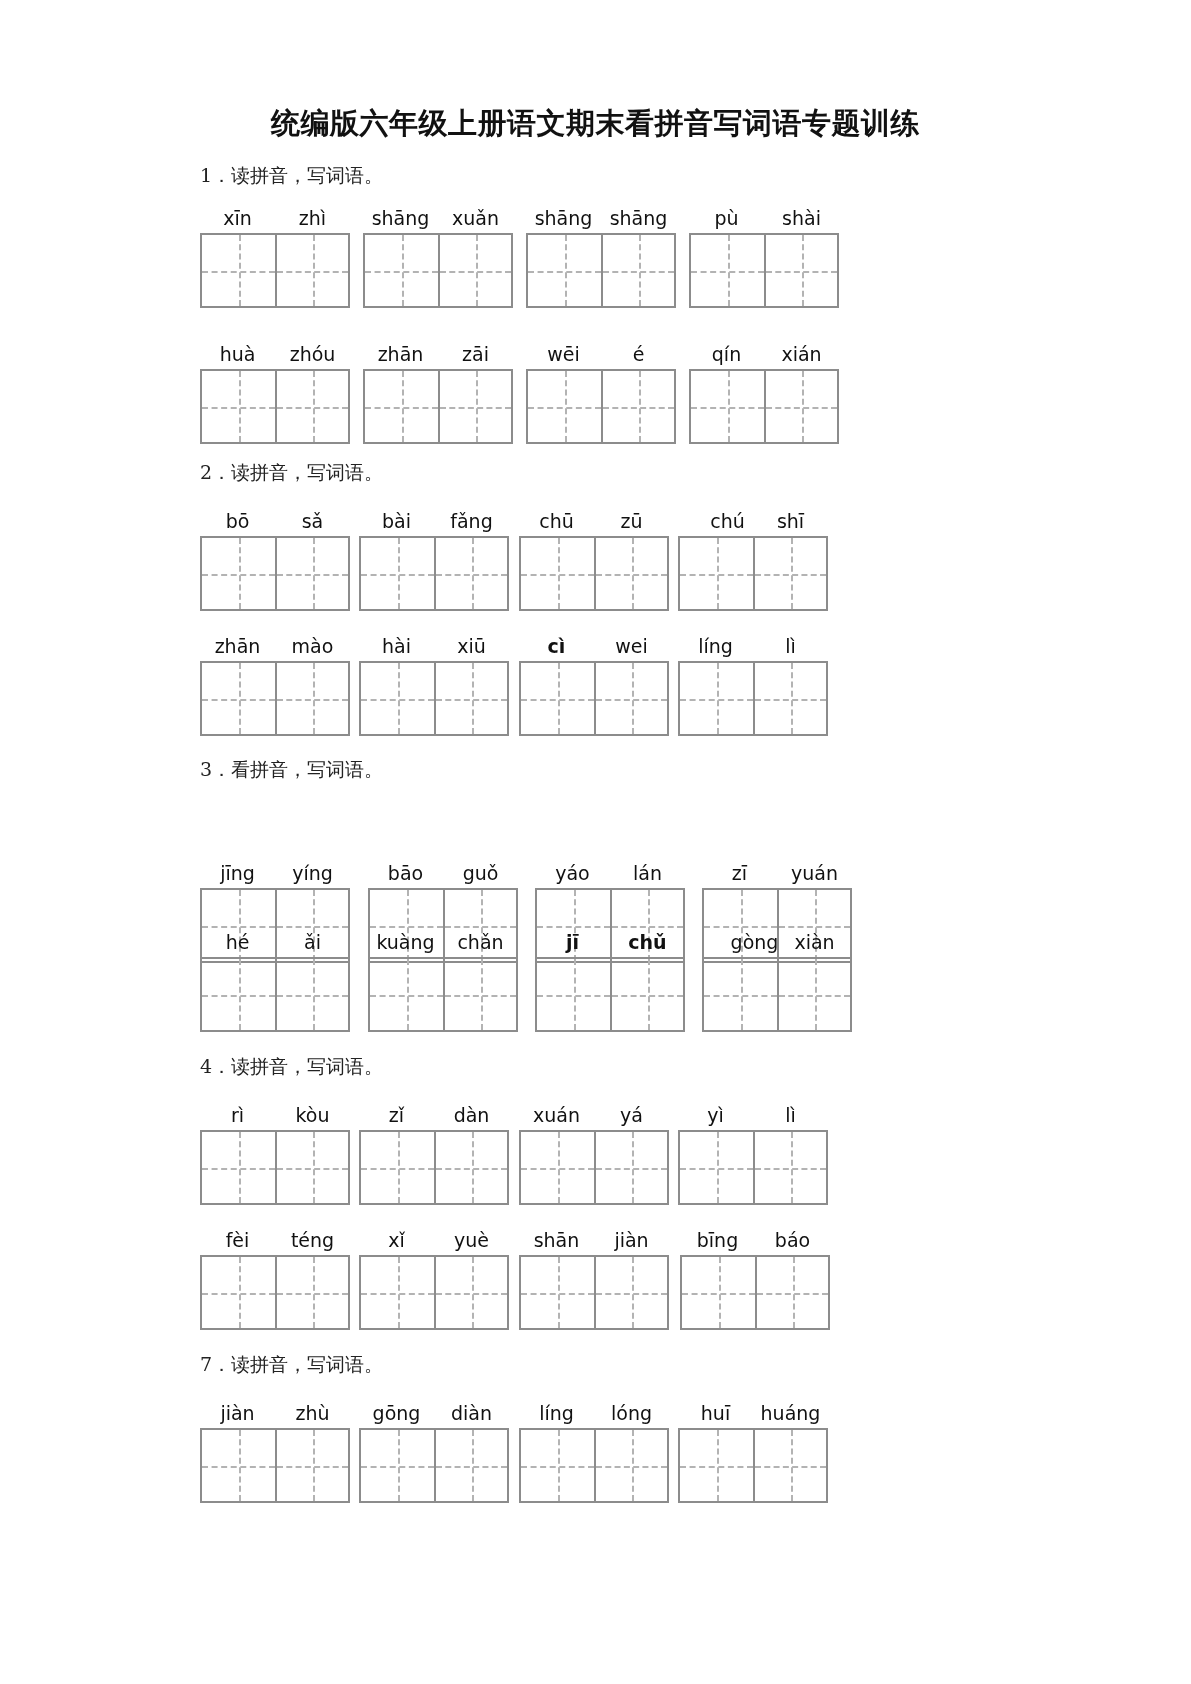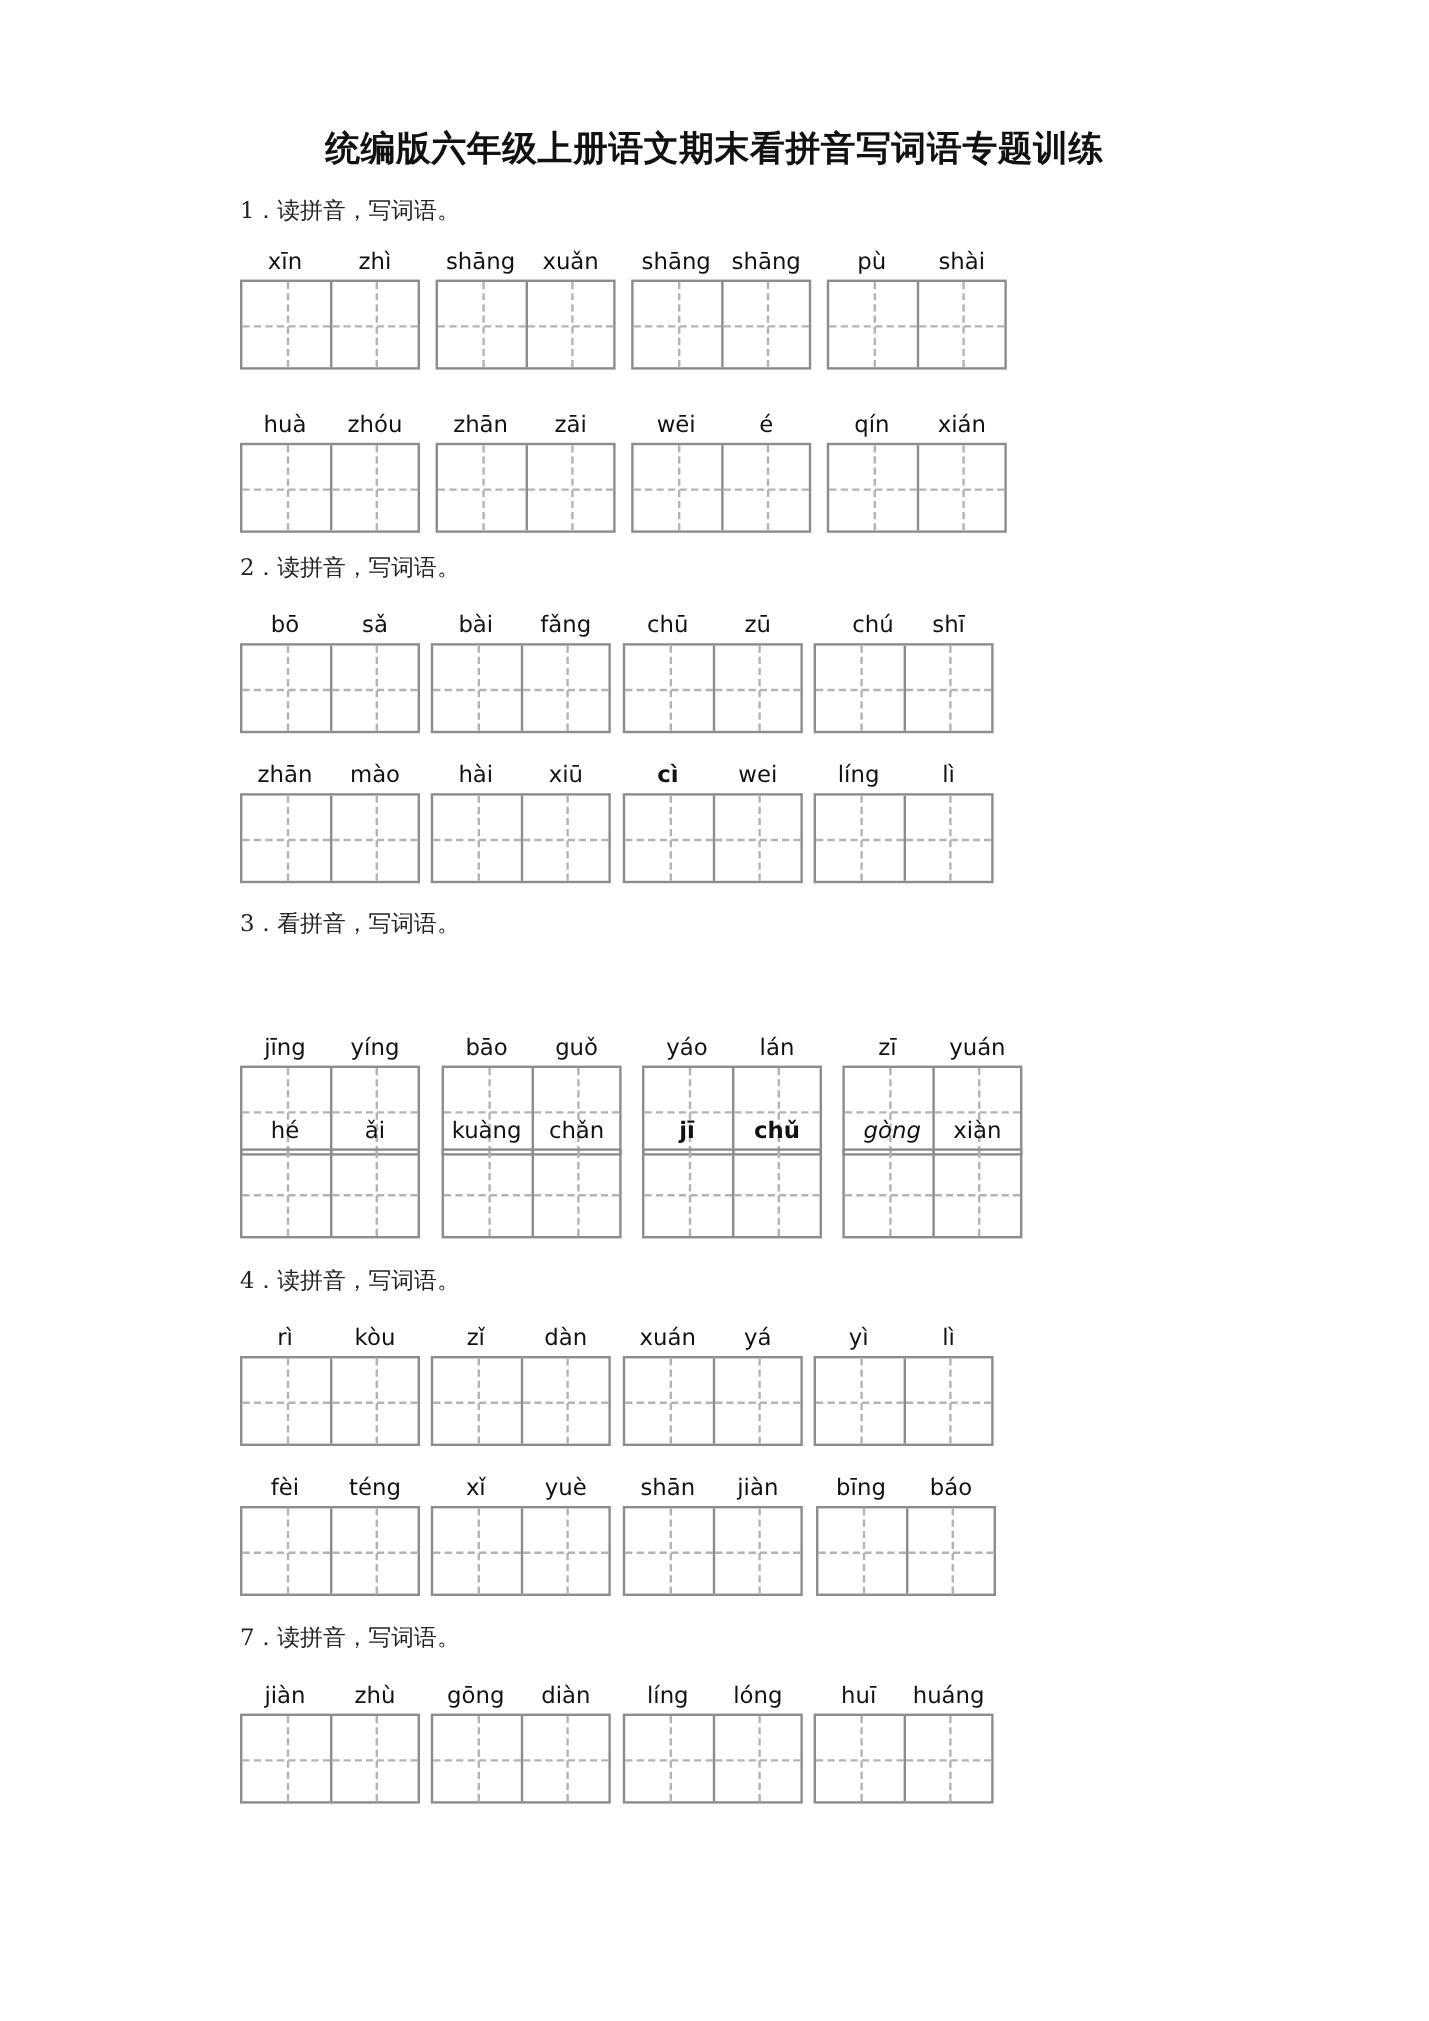--- a/index.html
+++ b/index.html
@@ -402,21 +402,21 @@
             <div class="v"></div>
           </div>
           <div class="cell" style="width: 73px; height: 71px;">
             <div class="h"></div>
             <div class="v"></div>
           </div>
         </div>
       </div>
       <div class="group" style="left: 702px; width: 150px;">
         <div class="pys">
-          <div class="py" style="left: 4px; width: 75px; font-style: italic;">gòng</div>
+          <div class="py" style="left: 15px; width: 75px;">gòng</div>
           <div class="py" style="left: 75px; width: 75px;">xiàn</div>
         </div>
         <div class="boxes" style="width: 150px; height: 75px;">
           <div class="cell" style="width: 73px; height: 71px;">
             <div class="h"></div>
             <div class="v"></div>
           </div>
           <div class="cell" style="width: 73px; height: 71px;">
             <div class="h"></div>
             <div class="v"></div>

